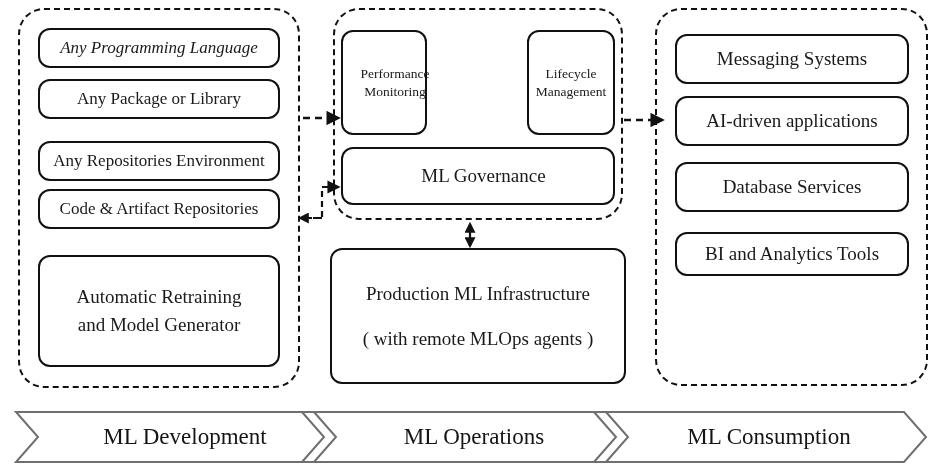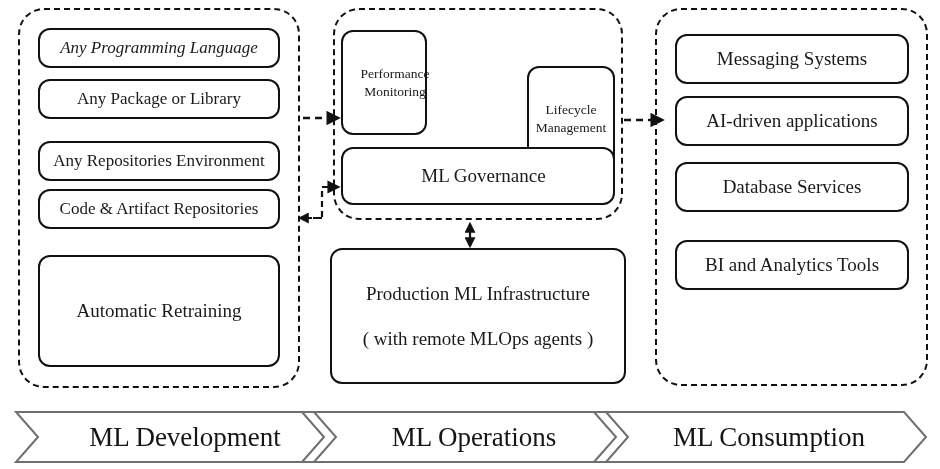--- a/index.html
+++ b/index.html
@@ -54,30 +54,30 @@
   
   #n-lang { left: 38px;  top: 28px;  width: 242px; height: 40px; font-style: italic; }
   #n-pkg  { left: 38px;  top: 79px;  width: 242px; height: 40px; }
   #n-env  { left: 38px;  top: 141px; width: 242px; height: 40px; }
   #n-repo { left: 38px;  top: 189px; width: 242px; height: 40px; }
   #n-auto { left: 38px;  top: 255px; width: 242px; height: 112px; }
 
   
   #n-perf  { left: 341px; top: 30px;  width: 86px; height: 105px; padding-left: 28px; }
   #n-dep   { left: 434px; top: 30px;  width: 86px; height: 105px; }
-  #n-life  { left: 527px; top: 30px;  width: 88px; height: 105px; margin-top: 36px; }
+  #n-life  { left: 527px; top: 30px;  width: 88px; height: 105px; }
   #n-gov   { left: 341px; top: 147px; width: 274px; height: 58px; padding-left: 17px; }
   #n-prod  { left: 330px; top: 248px; width: 296px; height: 136px; }
   #n-prod .stack { display: flex; flex-direction: column; gap: 22px; }
 
   
   #n-msg  { left: 675px; top: 34px;  width: 234px; height: 50px; justify-content: center; }
   #n-ai   { left: 675px; top: 96px;  width: 234px; height: 50px; }
   #n-db   { left: 675px; top: 162px; width: 234px; height: 50px; }
-  #n-bi   { left: 675px; top: 240px; width: 234px; height: 50px; }
+  #n-bi   { left: 675px; top: 232px; width: 234px; height: 44px; }
   #n-pred { left: 675px; top: 300px; width: 234px; height: 66px; }
 
   
   #connectors {
     position: absolute;
     left: 0; top: 0;
     width: 940px; height: 469px;
     pointer-events: none;
   }
 
@@ -89,21 +89,21 @@
     width: 914px;
     height: 54px;
   }
   .banner-label {
     position: absolute;
     top: 0;
     height: 54px;
     display: flex;
     align-items: center;
     justify-content: center;
-    font-size: 27px;
+    font-size: 23px;
     color: #151515;
     white-space: nowrap;
   }
   #lbl-dev  { left: 36px;  width: 270px; }
   #lbl-ops  { left: 330px; width: 260px; }
   #lbl-cons { left: 620px; width: 270px; }
 </style>
 </head>
 <body>
 
@@ -121,20 +121,21 @@
   </div>
   <div class="node" id="n-env">
     <span>Any Repositories Environment</span>
   </div>
   <div class="node" id="n-repo">
     <span>Code &amp; Artifact Repositories</span>
   </div>
   <div class="node tall-label" id="n-auto">
     <span>
       <span>Automatic Retraining</span><br>
+      <span>and Model Generator</span>
     </span>
   </div>
 
   <div class="node small-label" id="n-perf">
     <span>
       <span>Performance</span><br>
       <span>Monitoring</span>
     </span>
   </div>
   <div class="node small-label" id="n-life">

